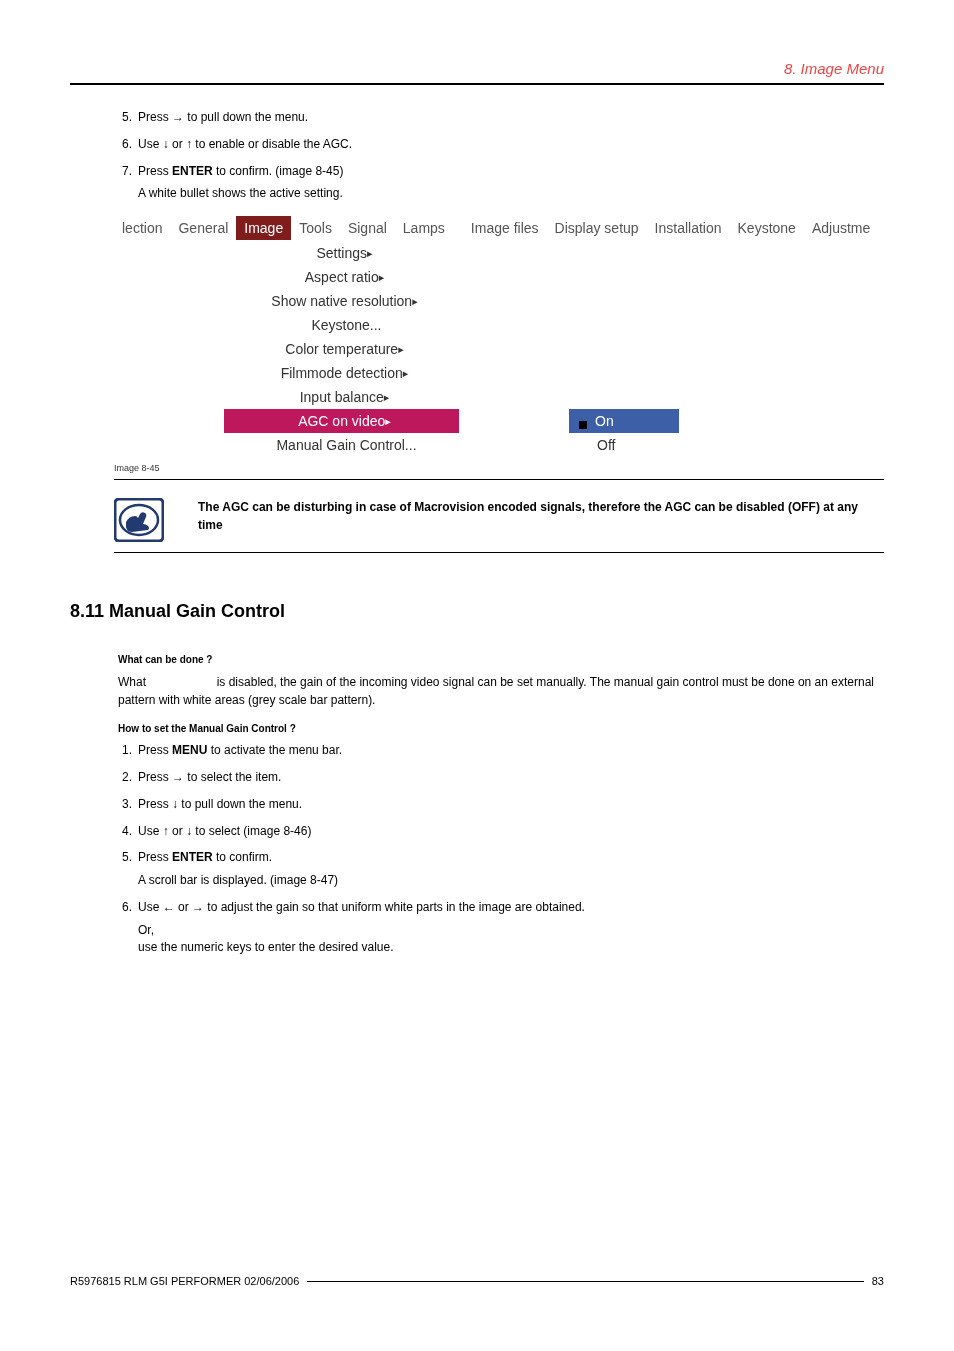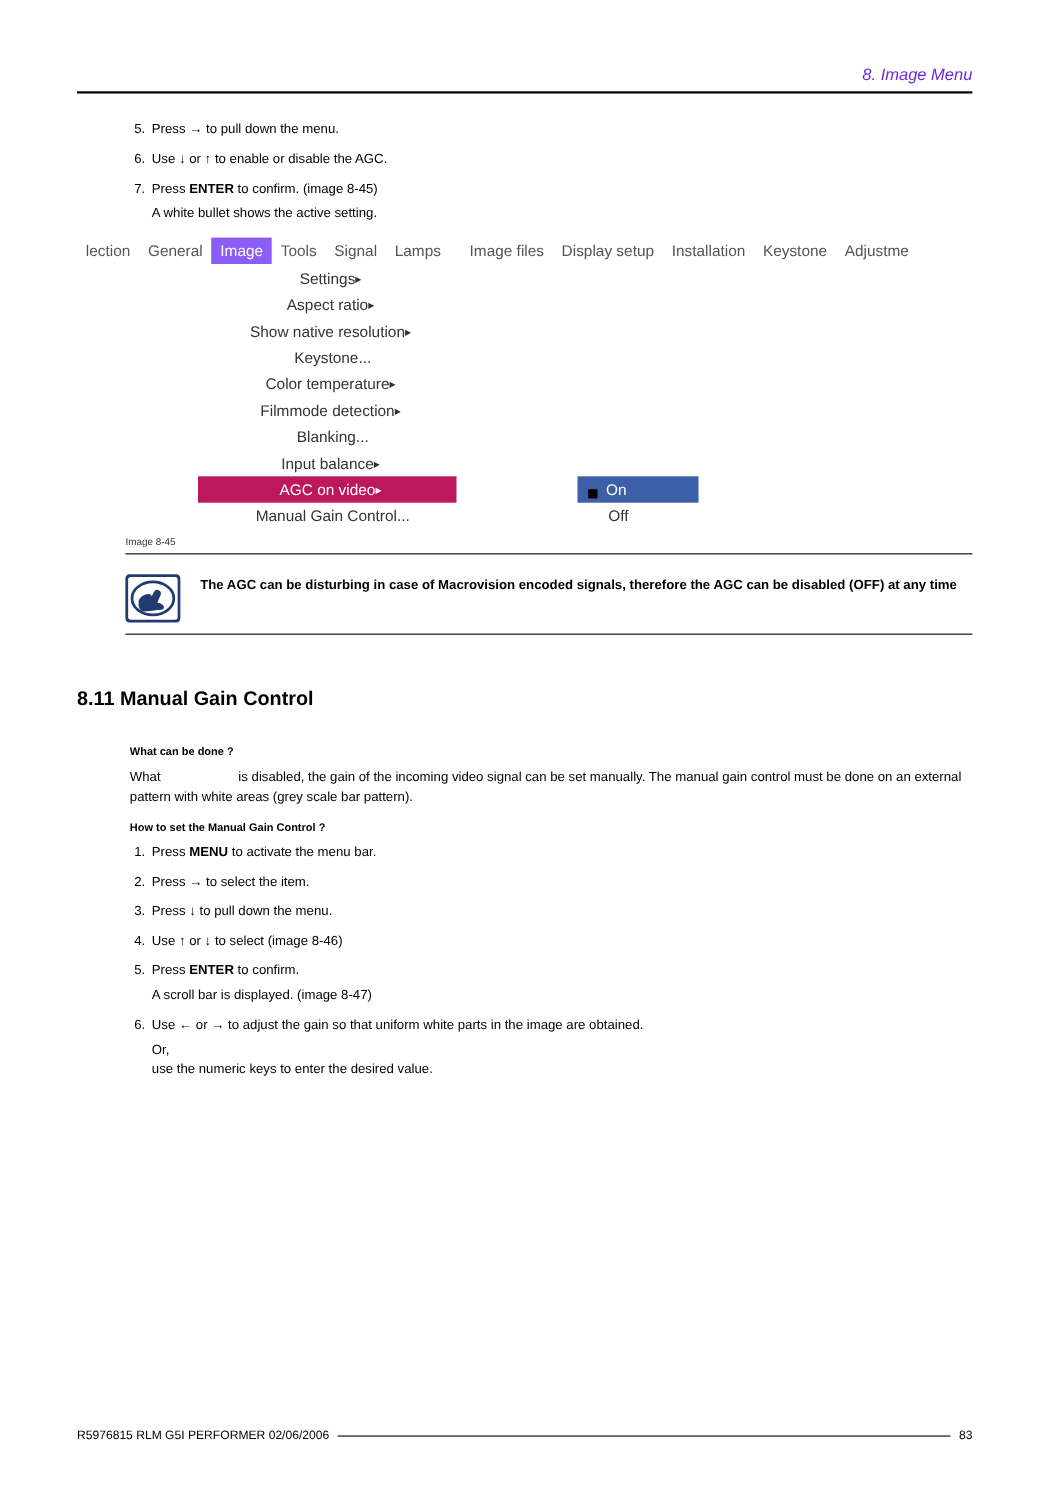--- a/index.html
+++ b/index.html
@@ -9,51 +9,52 @@
     color: #000;
     background: #fff;
     width: 954px;
     margin: 0 auto;
     padding: 60px 70px 40px 70px;
   }
   .section-title-right {
     font-style: italic;
     font-size: 15px;
     text-align: right;
-    color: #6d28d9;
+    color: #ef4444;
     margin-bottom: 6px;
   }
   .hr-heavy { border: none; border-top: 2px solid #000; margin-bottom: 24px; }
   .hr-thin { border: none; border-top: 1px solid #000; }
   .ol-steps { list-style: none; padding-left: 48px; }
   .ol-steps li {
     display: flex;
     gap: 6px;
     margin-bottom: 10px;
     line-height: 1.4;
   }
   .ol-steps .num { min-width: 14px; text-align: right; }
   .ol-steps .body-wrap { flex: 1; }
   .ol-steps .subline { margin-top: 6px; }
   .menu-shot {
+    margin-left: 44px;
     margin-top: 14px;
     width: 790px;
   }
   .menubar {
     display: flex;
     align-items: center;
     font-size: 14px;
     color: #555;
   }
   .menubar .mtab {
     padding: 4px 8px;
     white-space: nowrap;
   }
   .menubar .mtab.active {
-    background: #8b5cf6;
+    background: #7f1d1d;
     color: #fff;
     padding: 4px 8px;
   }
   .dropdown {
     margin-left: 110px;
     width: 235px;
     background: #fff;
     border-top: 1px solid transparent;
     font-size: 14px;
   }
@@ -102,21 +103,21 @@
   }
   .sub-row.active .bullet-sq { border-color: #000; background: #000; }
   .caption {
     margin-left: 44px;
     font-size: 9px;
     color: #333;
     margin-top: 6px;
   }
   .note-block {
     display: flex;
-    gap: 18px;
+    gap: 34px;
     margin-top: 18px;
     margin-left: 44px;
     margin-right: 0;
     align-items: flex-start;
   }
   .note-icon {
     width: 50px;
     height: 44px;
     flex: 0 0 50px;
   }
@@ -215,24 +216,20 @@
       </div>
       <div class="drop-row">
         <span>Color temperature</span>
         <span class="arrow">▸</span>
       </div>
       <div class="drop-row">
         <span>Filmmode detection</span>
         <span class="arrow">▸</span>
       </div>
       <div class="drop-row">
-        <span>Blanking...</span>
-        <span></span>
-      </div>
-      <div class="drop-row">
         <span>Input balance</span>
         <span class="arrow">▸</span>
       </div>
       <div class="submenu-wrap">
         <div class="drop-row active">
           <span>AGC on video</span>
           <span class="arrow">▸</span>
         </div>
         <div class="submenu">
           <div class="sub-row active">

